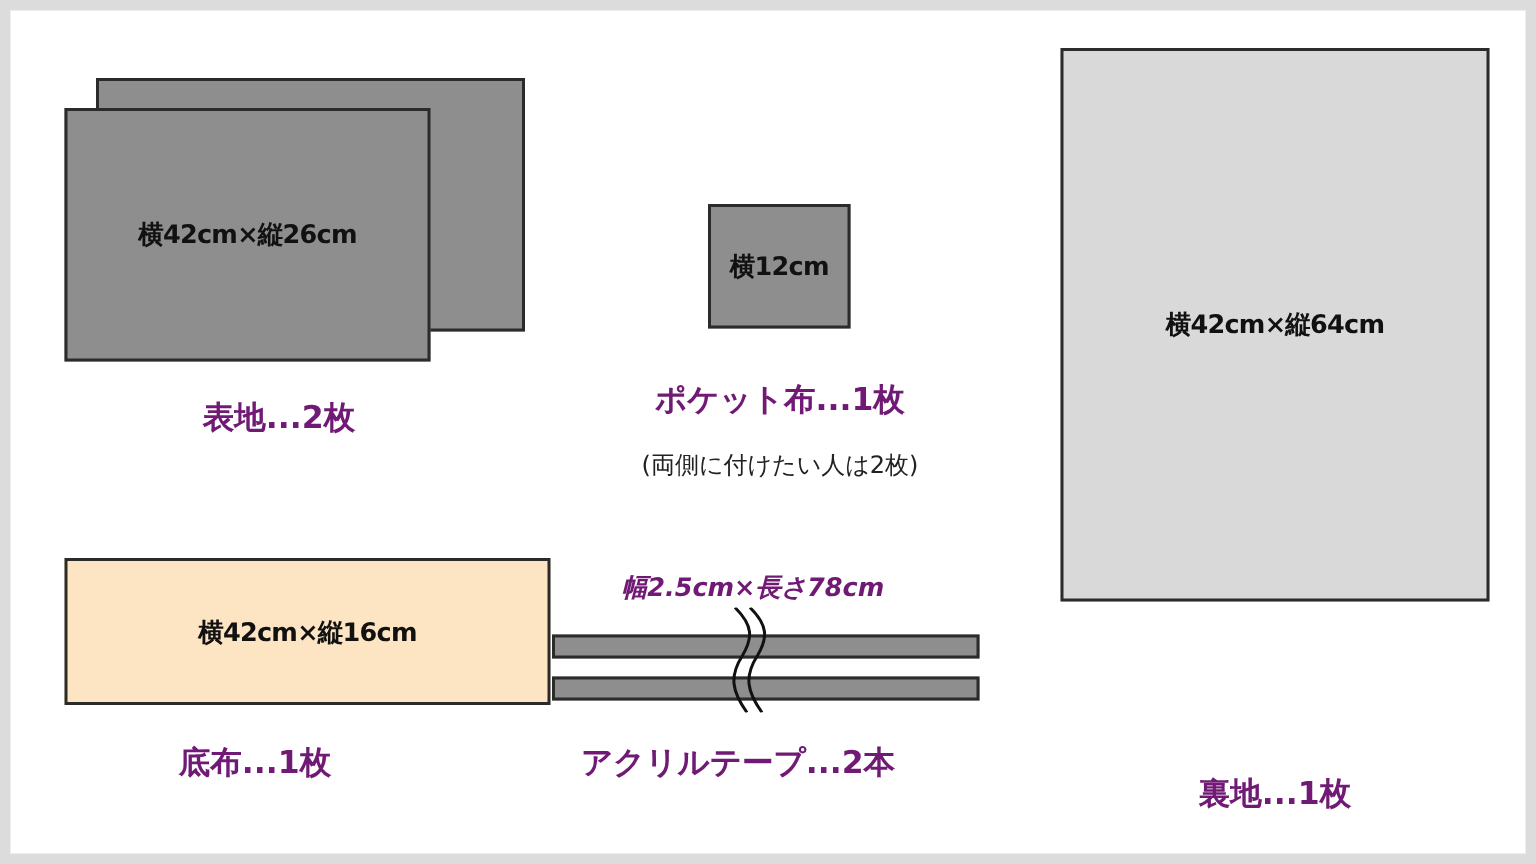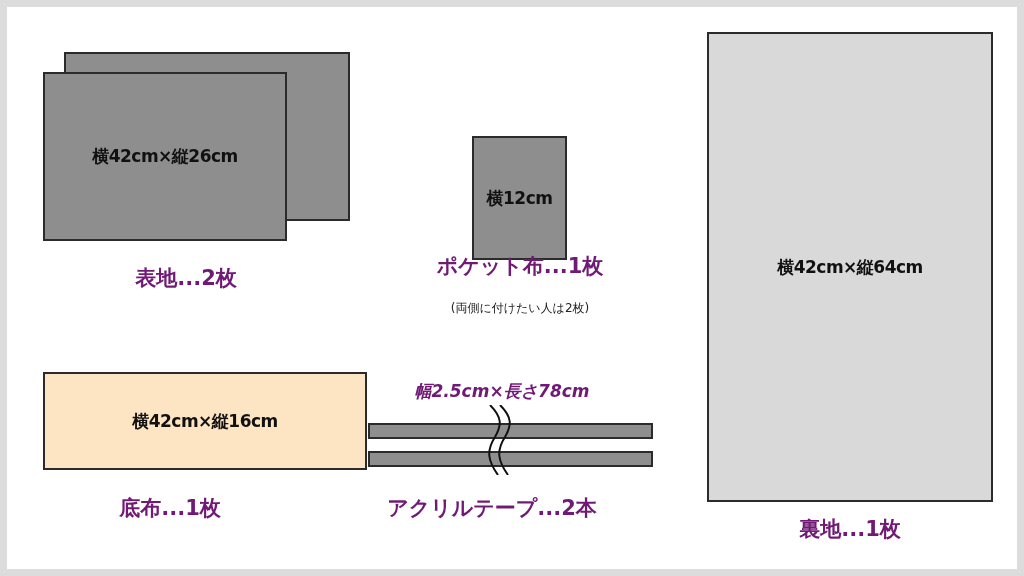--- a/index.html
+++ b/index.html
@@ -20,40 +20,40 @@
     font-weight: bold; letter-spacing: -0.5px;
   }
   .dark { background: #8e8e8e; }
   .light { background: #d9d9d9; }
   .label {
     position: absolute; text-align: center; color: #701a75;
     font-weight: bold; white-space: nowrap;
   }
   .dim { font-size: 17px; }
   .title { font-size: 21px; }
-  .note { font-size: 12px; font-weight: normal; color: #222; }
+  .note { font-size: 16px; font-weight: normal; color: #222; }
 </style>
 </head>
 <body>
 
 <div class="canvas"></div>
 
 <div class="piece dark" style="left:64px; top:52px; width:286px; height:169px;"></div>
 <div class="piece dark dim" style="left:43px; top:72px; width:244px; height:169px;">
   <span>横42cm×縦26cm</span>
 </div>
 <div class="label title" style="left:86px; top:264px; width:200px;">表地...2枚</div>
 
-<div class="piece dark dim" style="left:472px; top:136px; width:95px; height:124px; flex-direction:row; line-height:30px;">
+<div class="piece dark dim" style="left:472px; top:136px; width:95px; height:83px; flex-direction:row; line-height:30px;">
   <span>横12cm</span>
 </div>
 <div class="label title" style="left:410px; top:252px; width:220px;">ポケット布...1枚</div>
 <div class="label note" style="left:410px; top:300px; width:220px;">(両側に付けたい人は2枚)</div>
 
-<div class="piece light dim" style="left:707px; top:32px; width:286px; height:470px;text-align:center;">
+<div class="piece light dim" style="left:707px; top:32px; width:286px; height:369px;text-align:center;">
   <span>横42cm×縦64cm</span>
 </div>
 <div class="label title" style="left:750px; top:515px; width:200px;">裏地...1枚</div>
 
 <div class="piece dim" style="left:43px; top:372px; width:324px; height:98px; background:#fde5c4;">
   <span>横42cm×縦16cm</span>
 </div>
 <div class="label title" style="left:70px; top:494px; width:200px;">底布...1枚</div>
 
 <div class="label dim" style="left:372px; top:380px; width:260px;font-style:italic;">幅2.5cm×長さ78cm</div>

